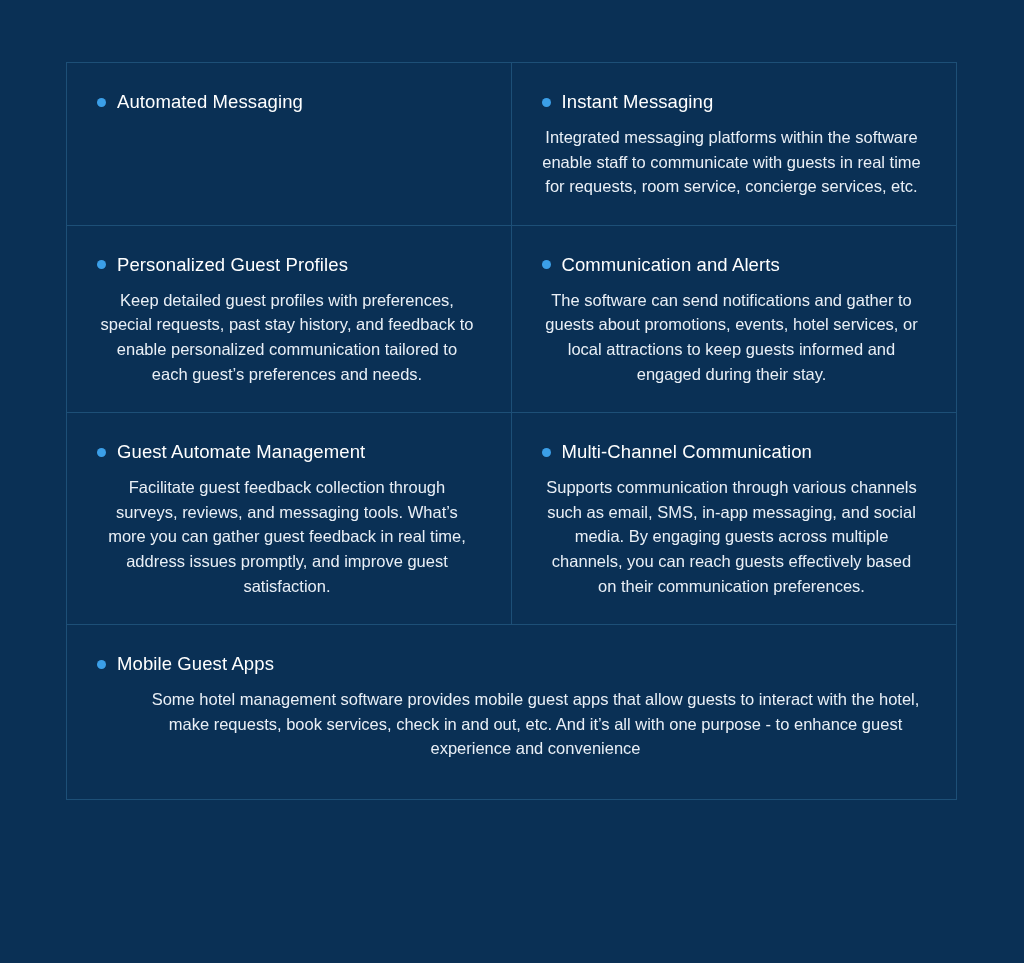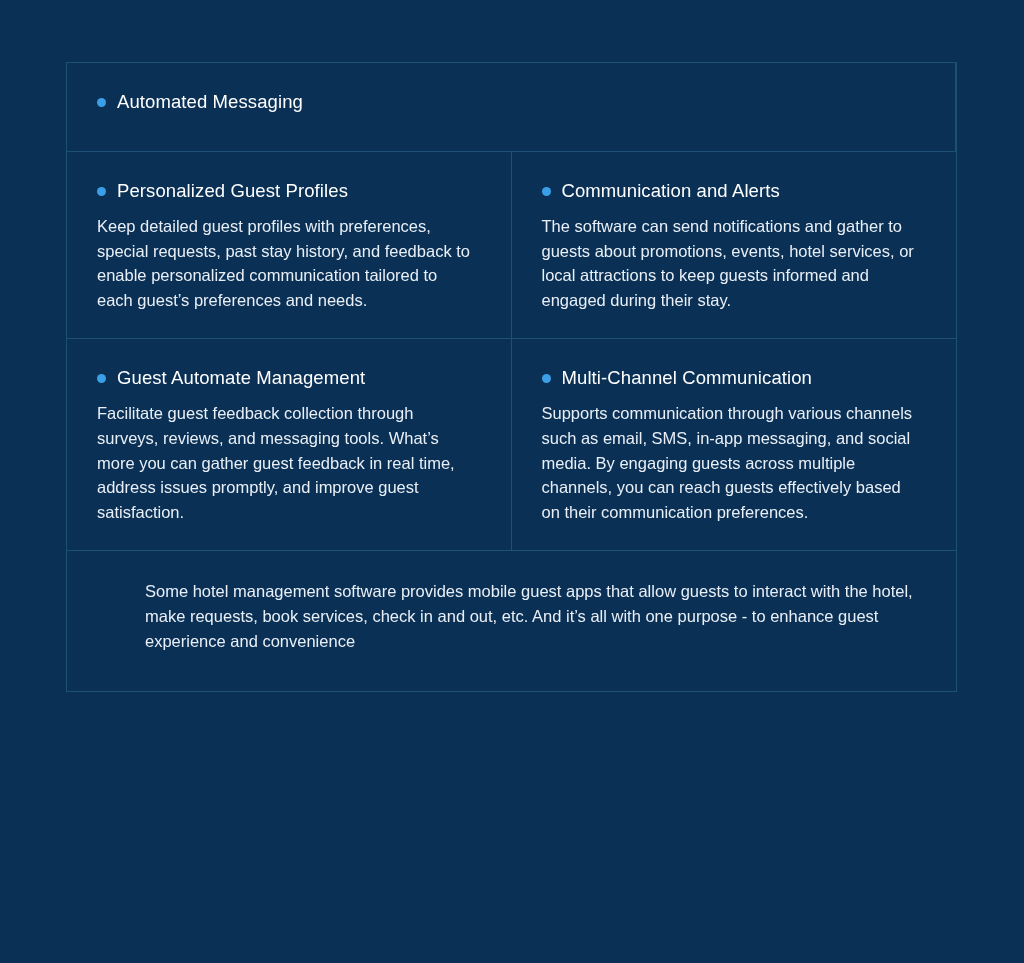--- a/index.html
+++ b/index.html
@@ -27,20 +27,21 @@
     border-top: 1px solid #1d4f77;
     border-left: 1px solid #1d4f77;
     border-right: 1px solid #1d4f77;
     border-bottom: 1px solid #1d4f77;
     box-sizing: border-box;
   }
   .row {
     display: flex;
     width: 100%;
     box-sizing: border-box;
+    text-align: center;
   }
   .row.split > .cell:first-child {
     border-right: 1px solid #1d4f77;
   }
   .row:not(:last-child) {
     border-bottom: 1px solid #1d4f77;
   }
   .cell {
     box-sizing: border-box;
     padding: 28px 30px 26px 30px;
@@ -92,20 +93,27 @@
 <div class="page">
   <div class="feature-table">
 
     <div class="row split">
       <div class="cell">
         <div class="cell-head">
           <span class="bullet"></span>
           <span class="cell-title">Automated Messaging</span>
         </div>
       </div>
+      <div class="cell">
+        <div class="cell-head">
+          <span class="bullet"></span>
+          <span class="cell-title">Instant Messaging</span>
+        </div>
+        <p class="cell-body">Integrated messaging platforms within the software enable staff to communicate with guests in real time for requests, room service, concierge services, etc.</p>
+      </div>
     </div>
 
     <div class="row split">
       <div class="cell">
         <div class="cell-head">
           <span class="bullet"></span>
           <span class="cell-title">Personalized Guest Profiles</span>
         </div>
         <p class="cell-body">Keep detailed guest profiles with preferences, special requests, past stay history, and feedback to enable personalized communication tailored to each guest’s preferences and needs.</p>
       </div>
@@ -130,18 +138,22 @@
         <div class="cell-head">
           <span class="bullet"></span>
           <span class="cell-title">Multi-Channel Communication</span>
         </div>
         <p class="cell-body">Supports communication through various channels such as email, SMS, in-app messaging, and social media. By engaging guests across multiple channels, you can reach guests effectively  based on their communication preferences.</p>
       </div>
     </div>
 
     <div class="row">
       <div class="cell full">
+        <div class="cell-head">
+          <span class="bullet"></span>
+          <span class="cell-title">Mobile Guest Apps</span>
+        </div>
         <p class="cell-body">Some hotel management software provides mobile guest apps that allow guests to interact with the hotel, make requests, book services, check in and out, etc. And it’s all with one purpose - to enhance guest experience and convenience</p>
       </div>
     </div>
 
   </div>
 </div>
 
 </body></html>

